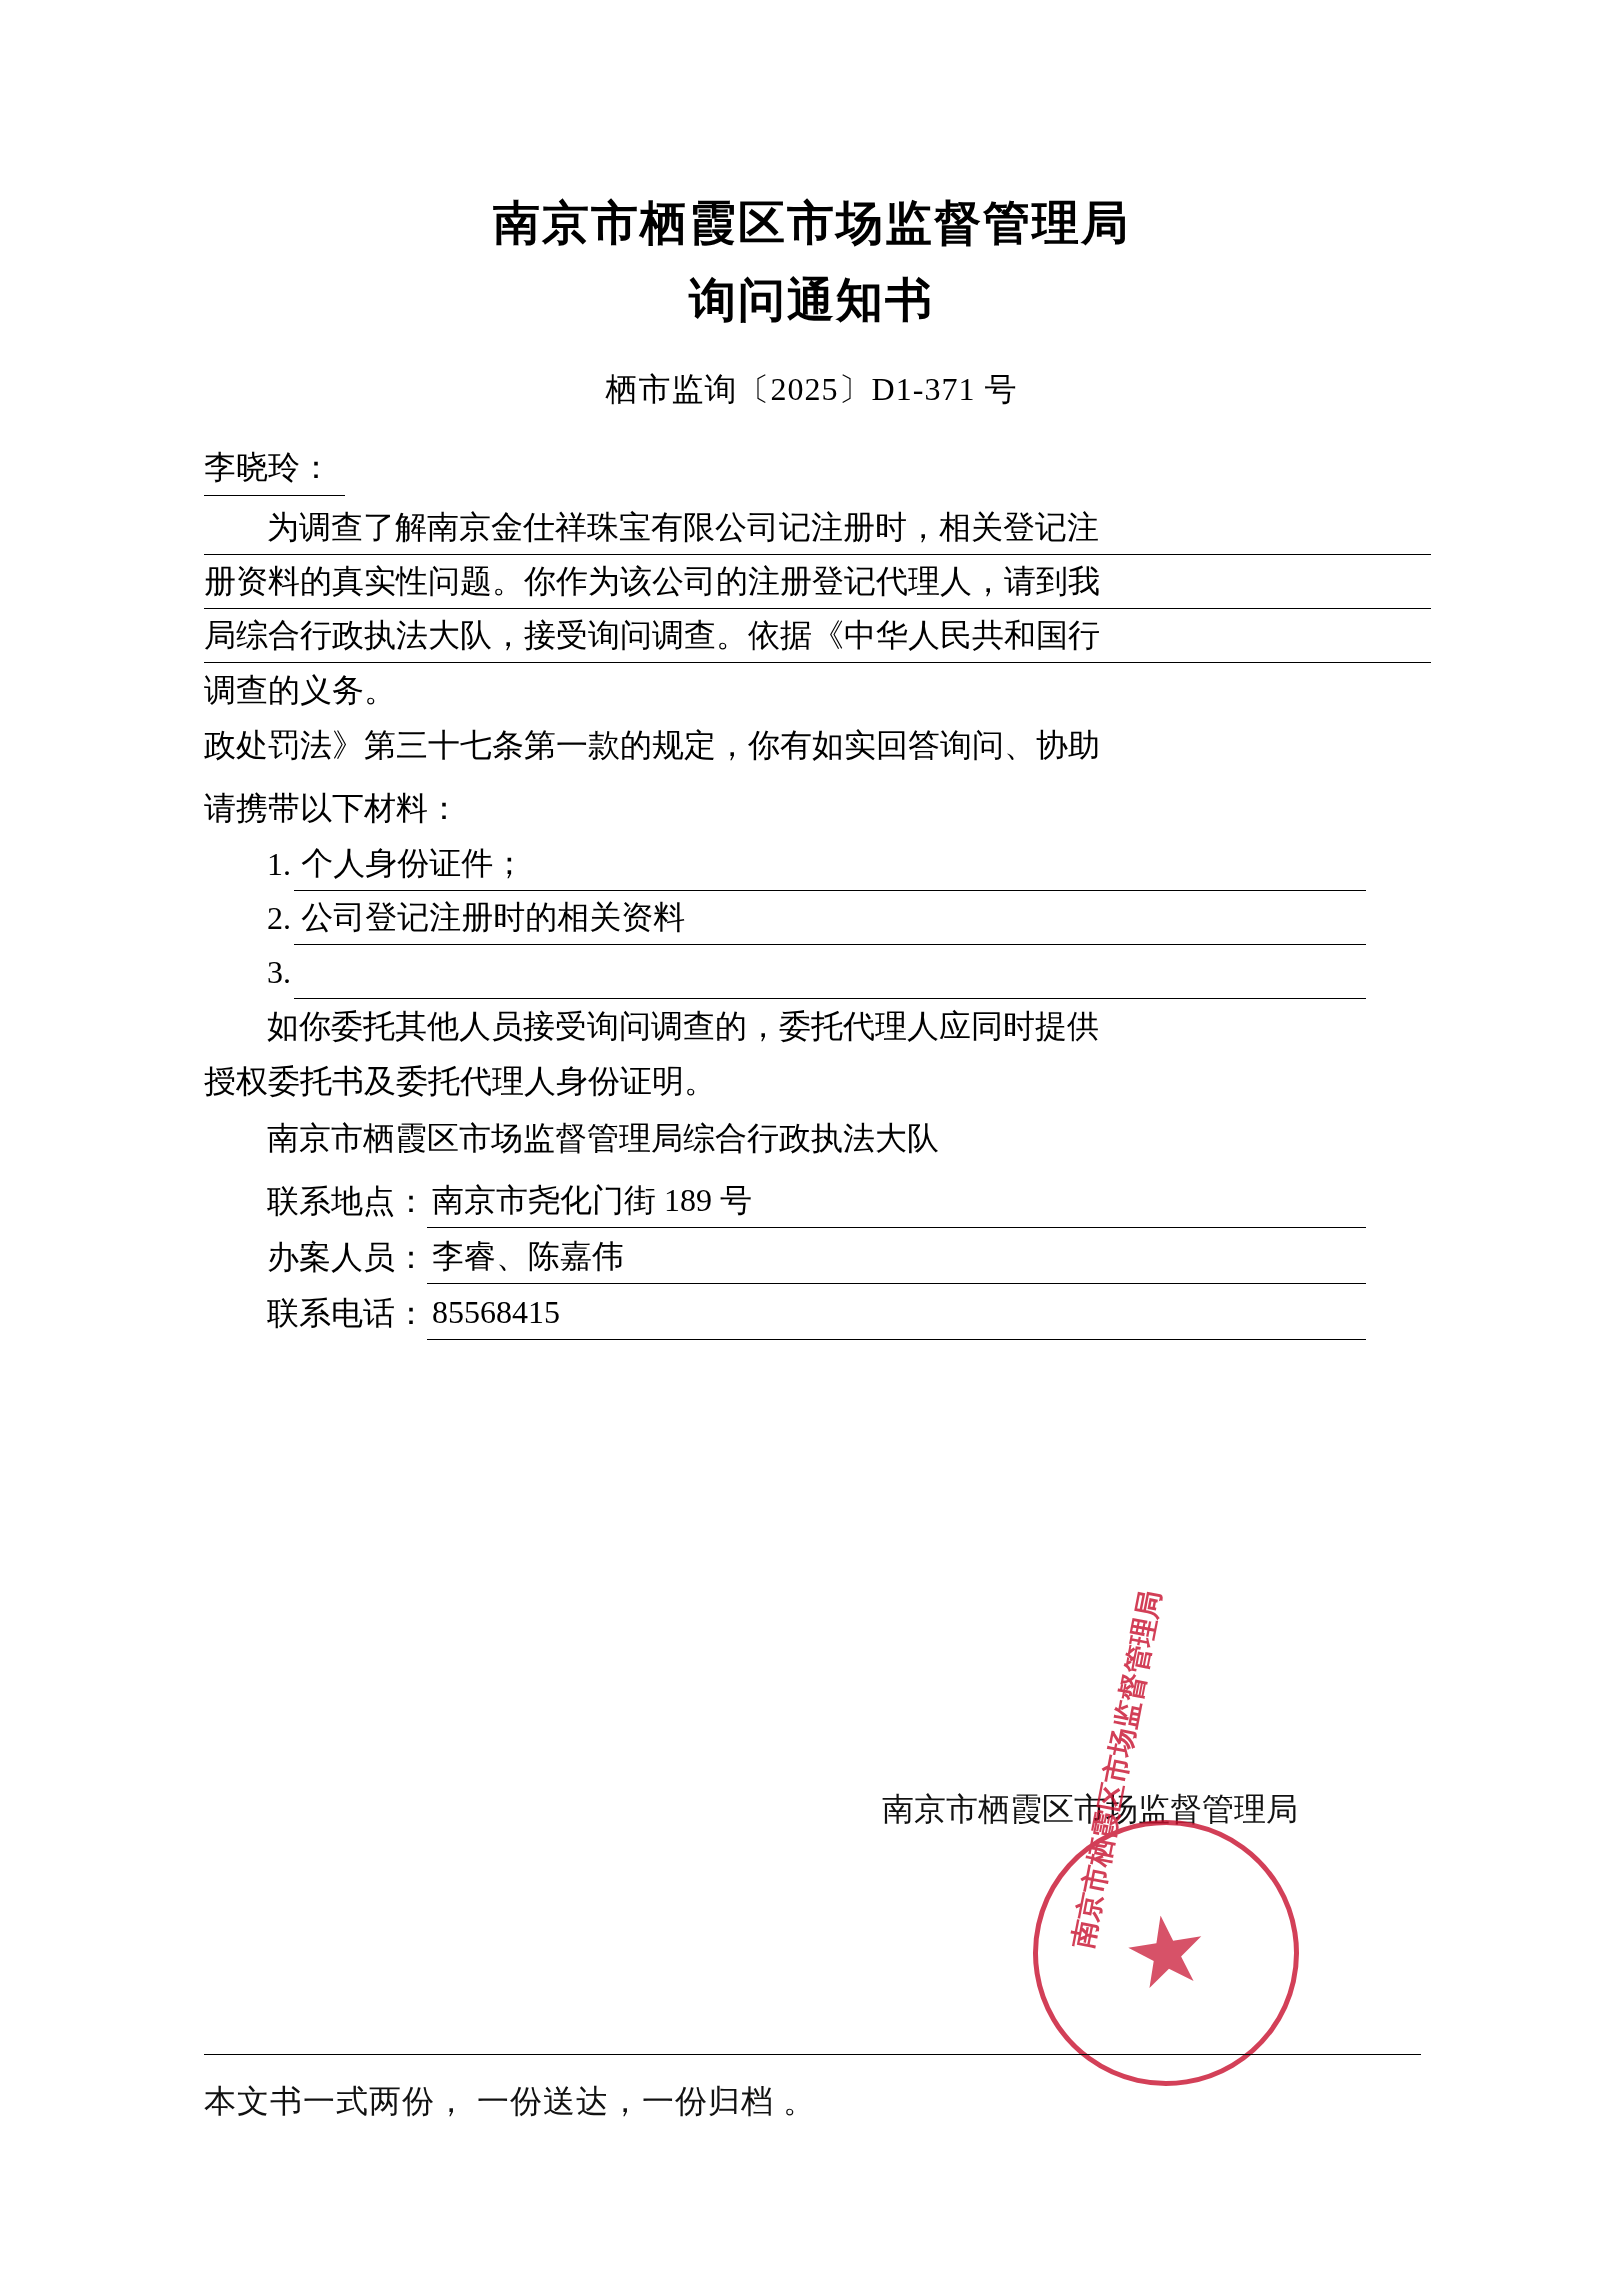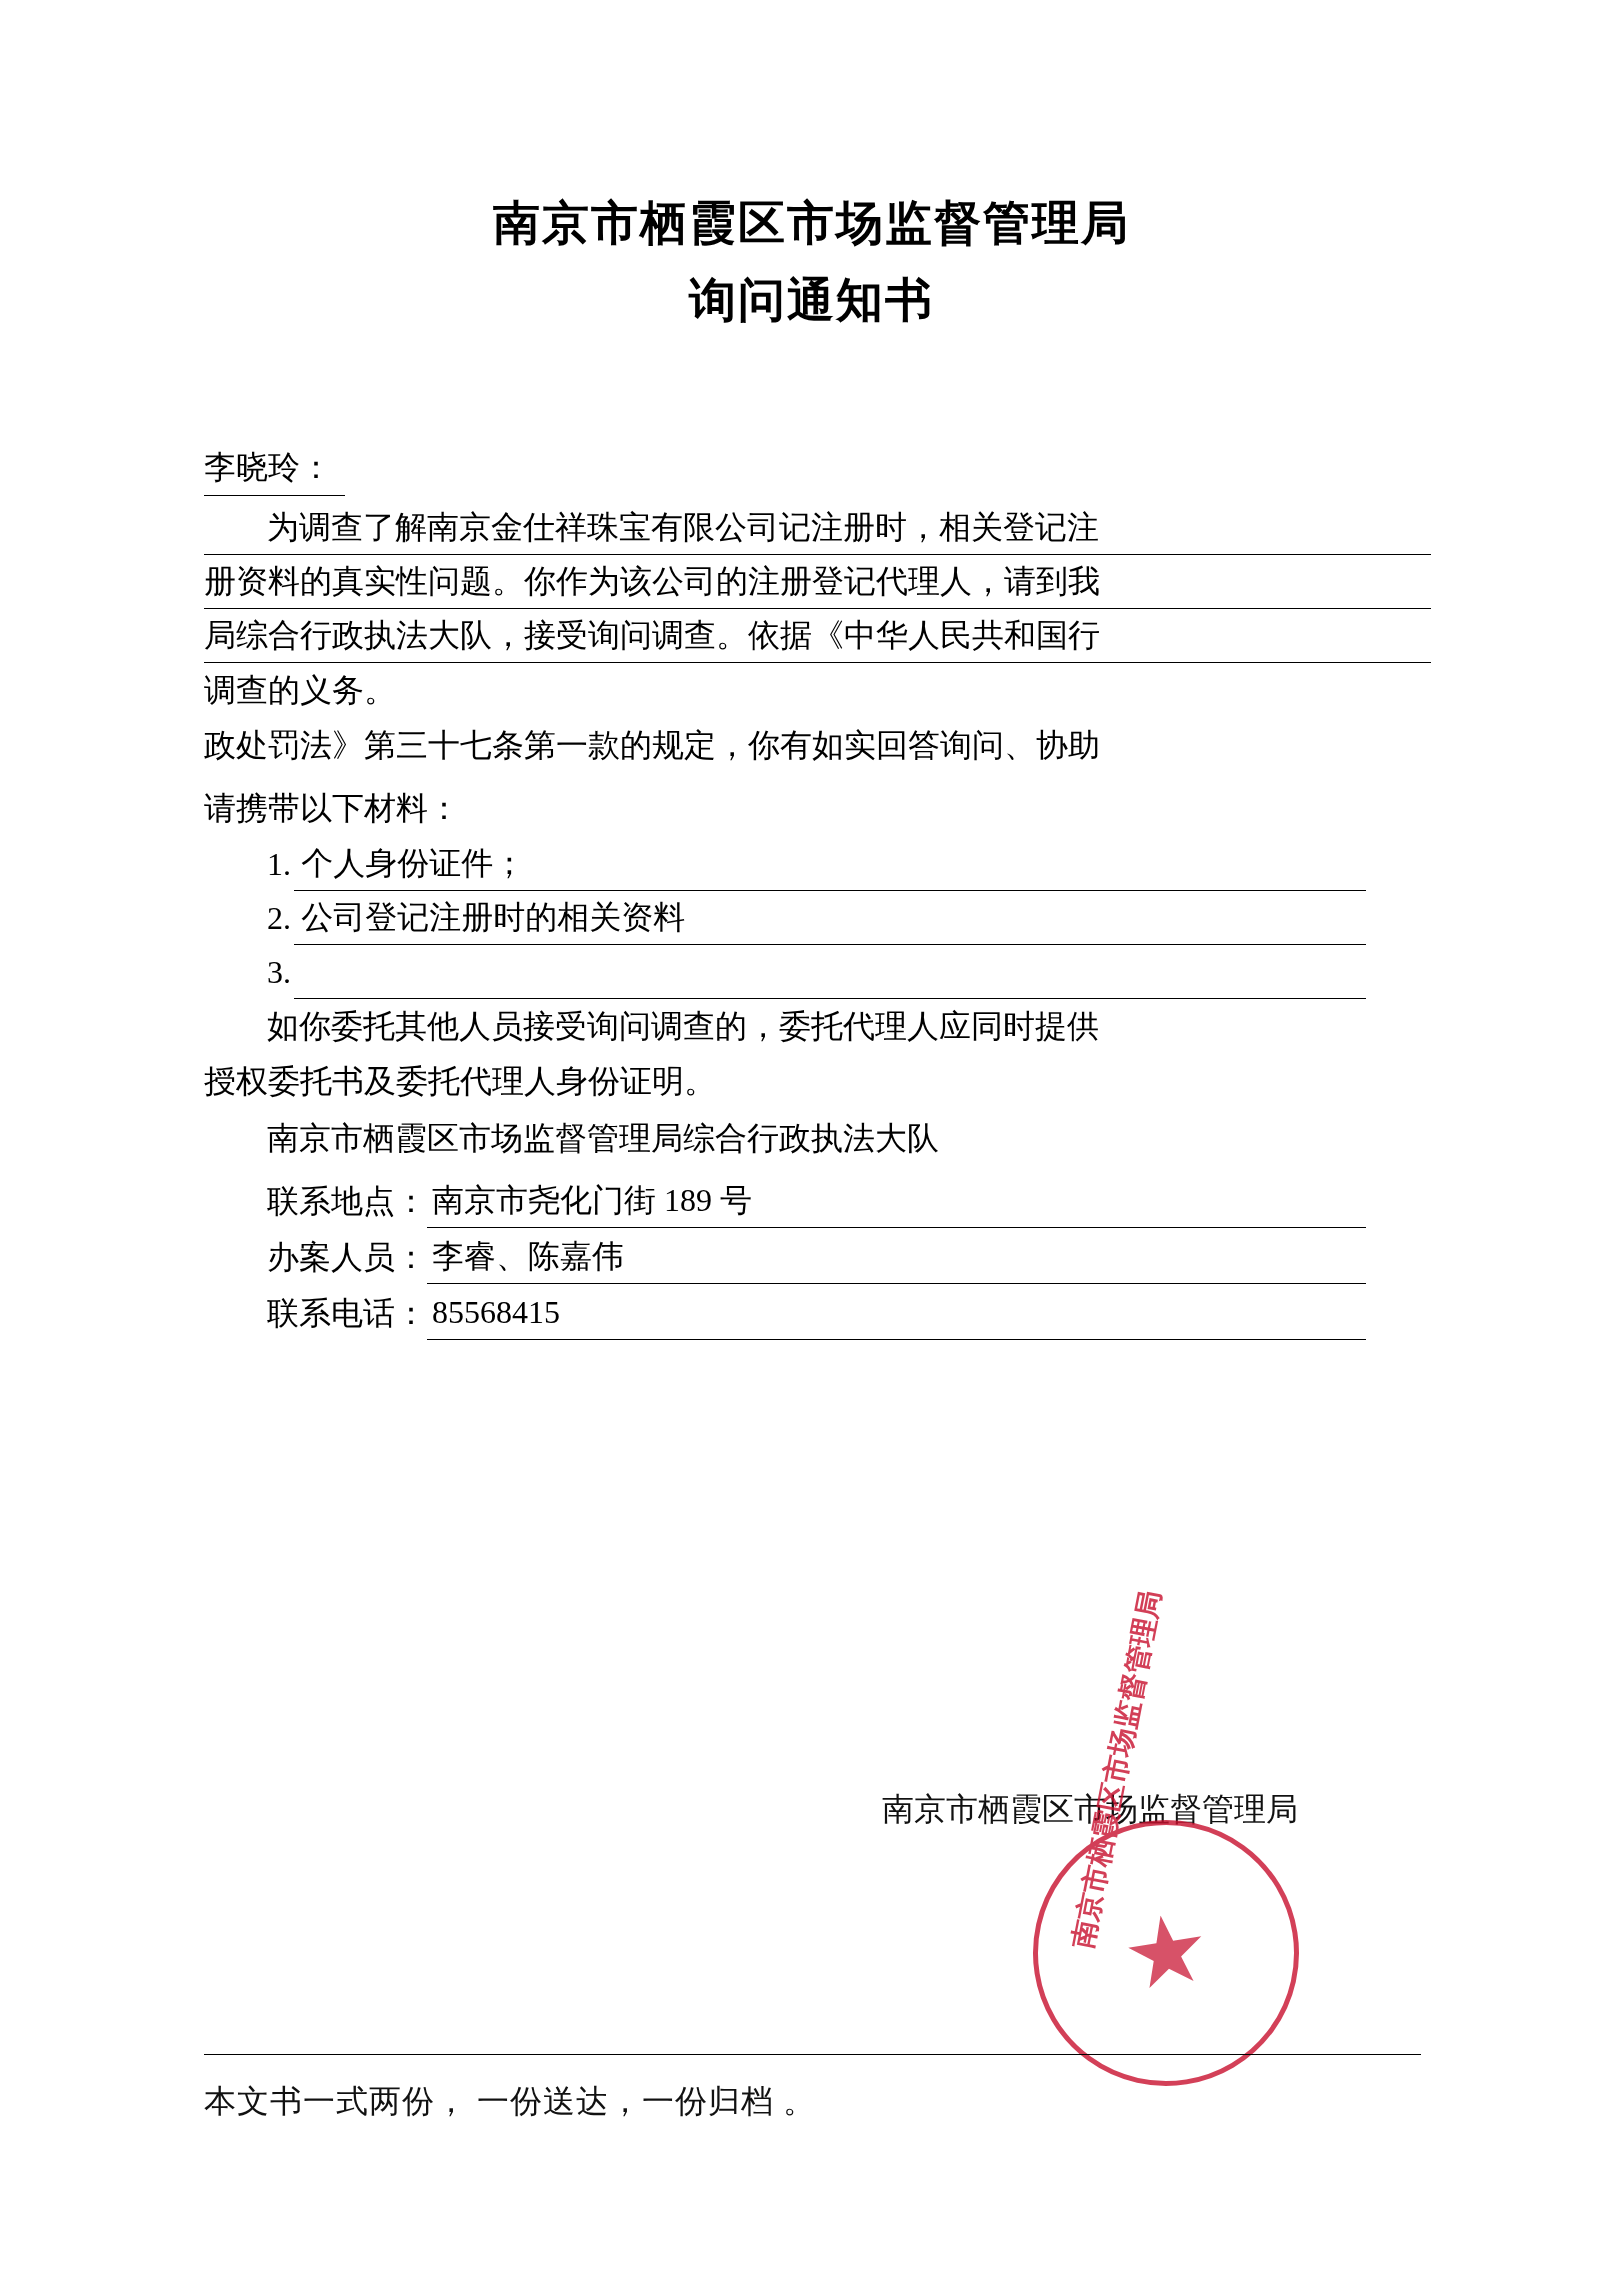--- a/index.html
+++ b/index.html
@@ -238,20 +238,21 @@
 <body>
 
 <div class="page">
   <div class="sheet">
 
     <div class="title-wrap">
       <div class="title-line">南京市栖霞区市场监督管理局</div>
       <div class="title-line">询问通知书</div>
     </div>
 
+    <div class="doc-number">栖市监询〔2025〕D1-371 号</div>
 
     <div class="body-area">
 
       <div>
         <span class="addressee">李晓玲：</span>
       </div>
 
       <div class="underline-block">
         <span class="u-line ind">为调查了解南京金仕祥珠宝有限公司记注册时，相关登记注</span>
         <span class="u-line">册资料的真实性问题。你作为该公司的注册登记代理人，请到我</span>

